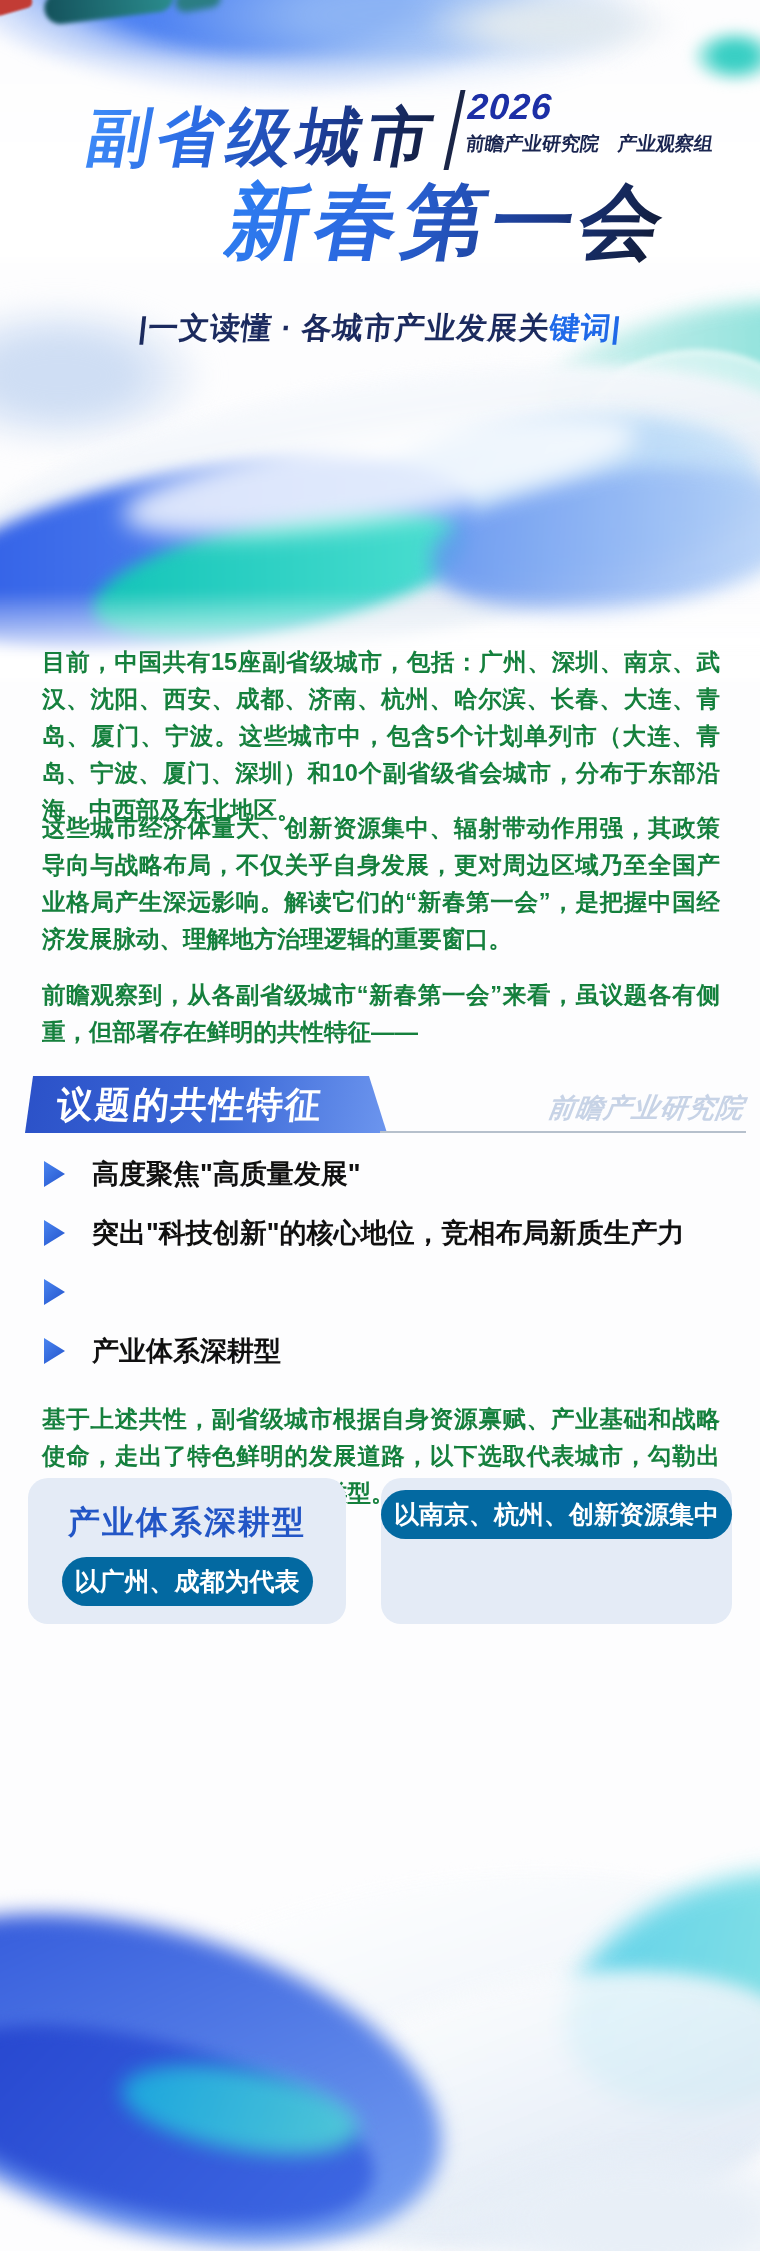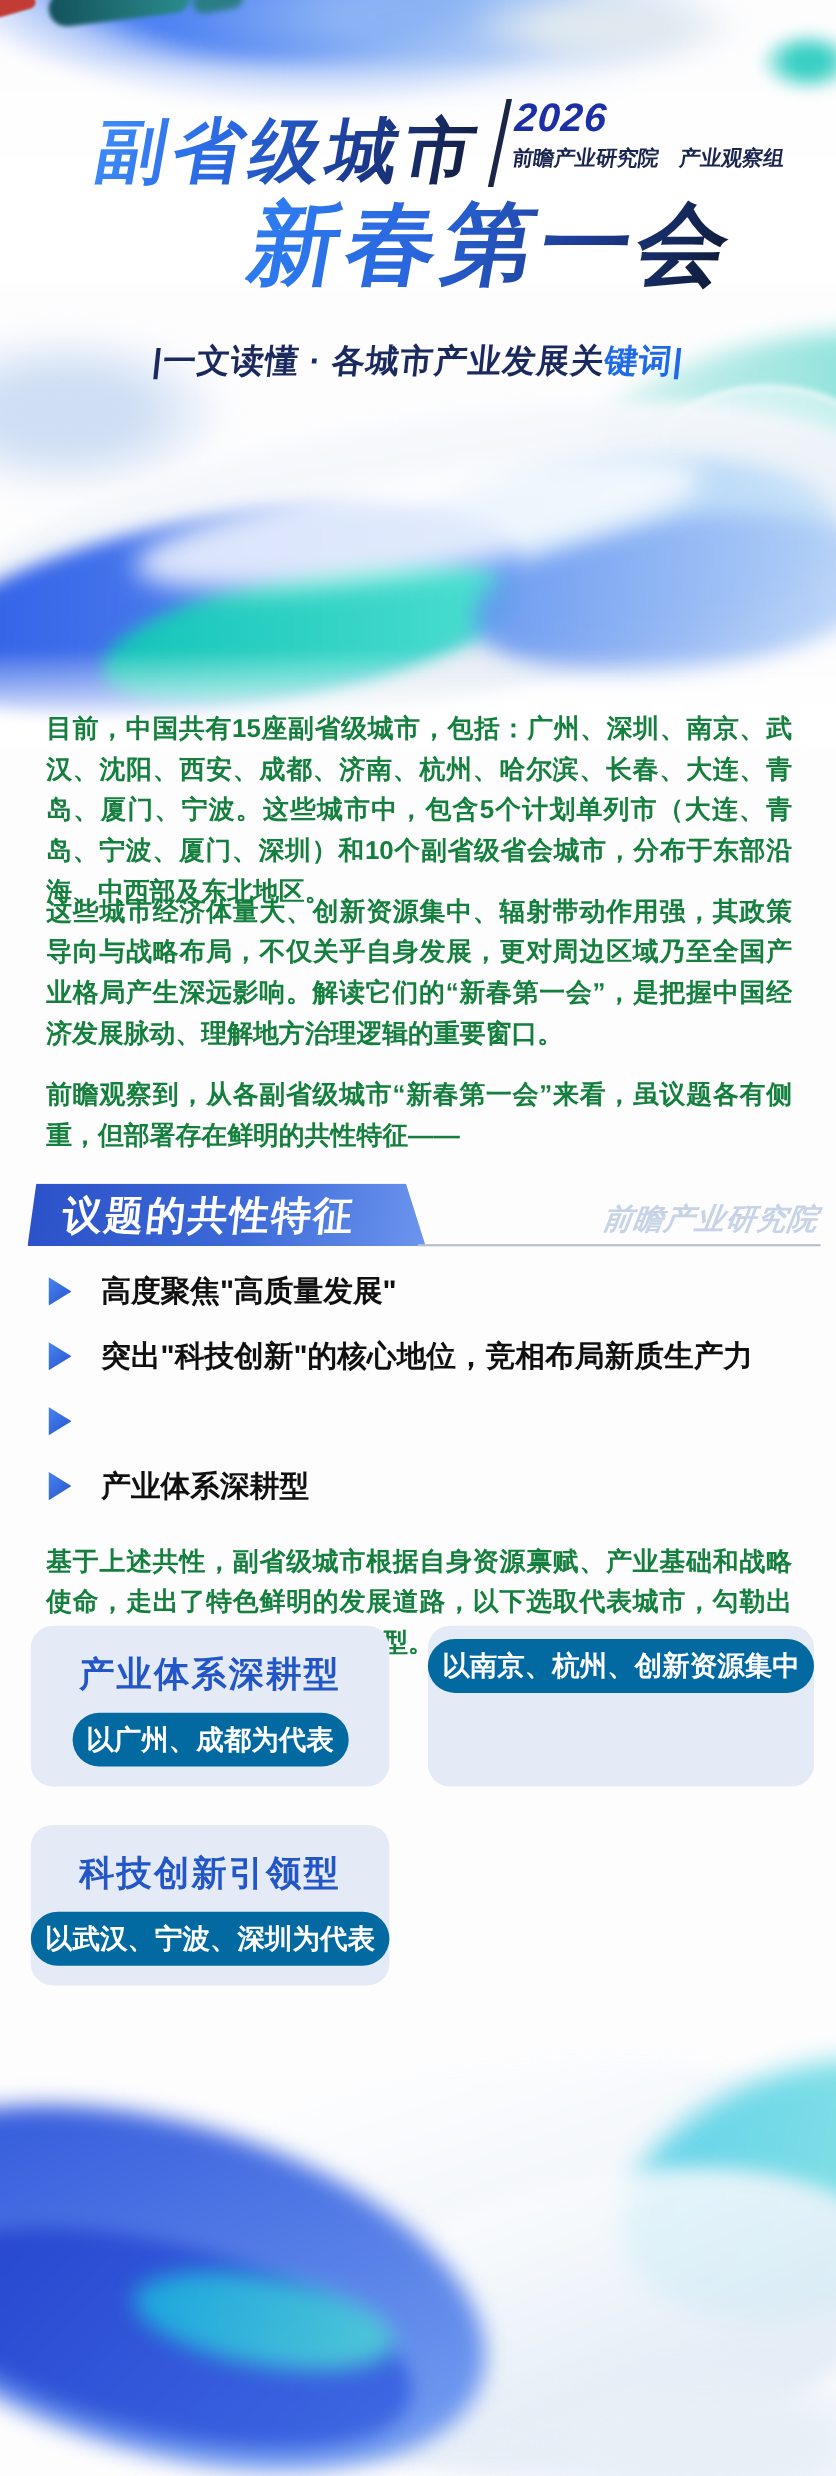--- a/index.html
+++ b/index.html
@@ -155,26 +155,20 @@
       <div class="card-title">产业体系深耕型</div>
       <div class="card-pill">
         <span class="pill-text">以广州、成都为代表</span>
       </div>
     </div>
     <div class="card">
       <div class="card-pill">
         <span class="pill-text">以南京、杭州、创新资源集中</span>
       </div>
     </div>
-    <div class="card">
-      <div class="card-title">科技创新引领型</div>
-      <div class="card-pill">
-        <span class="pill-text">以武汉、宁波、深圳为代表</span>
-      </div>
-    </div>
   </div>
 
   <div class="blob d-bot-white"></div>
   <div class="blob d-bot-teal"></div>
   <div class="blob d-bot-white2"></div>
   <div class="blob d-bot-blue"></div>
   <div class="blob d-bot-blue2"></div>
   <div class="blob d-bot-teal2"></div>
   <div class="blob d-bot-sheen"></div>
 

